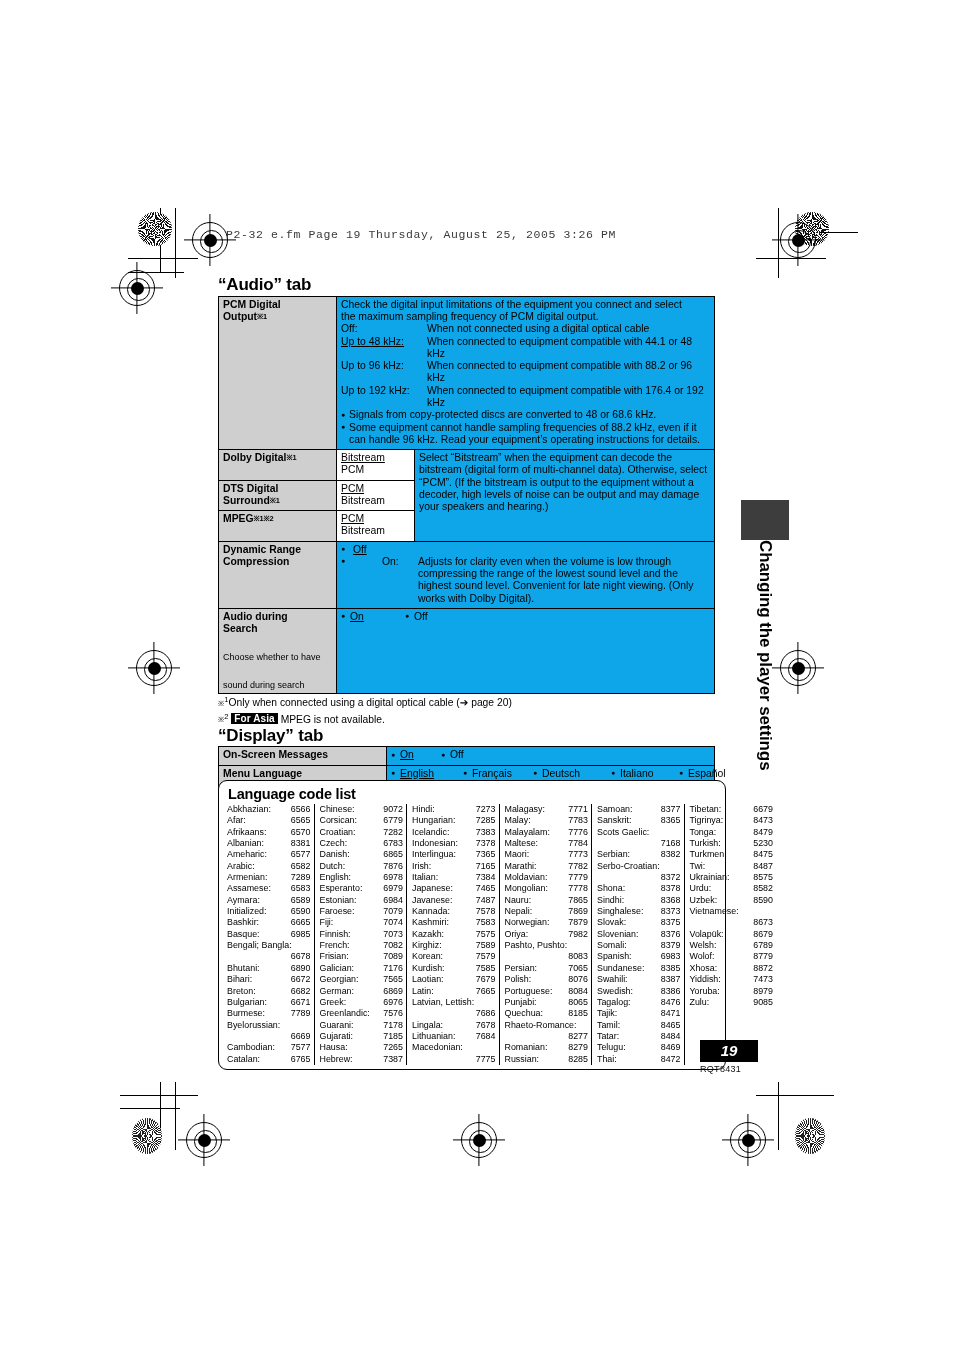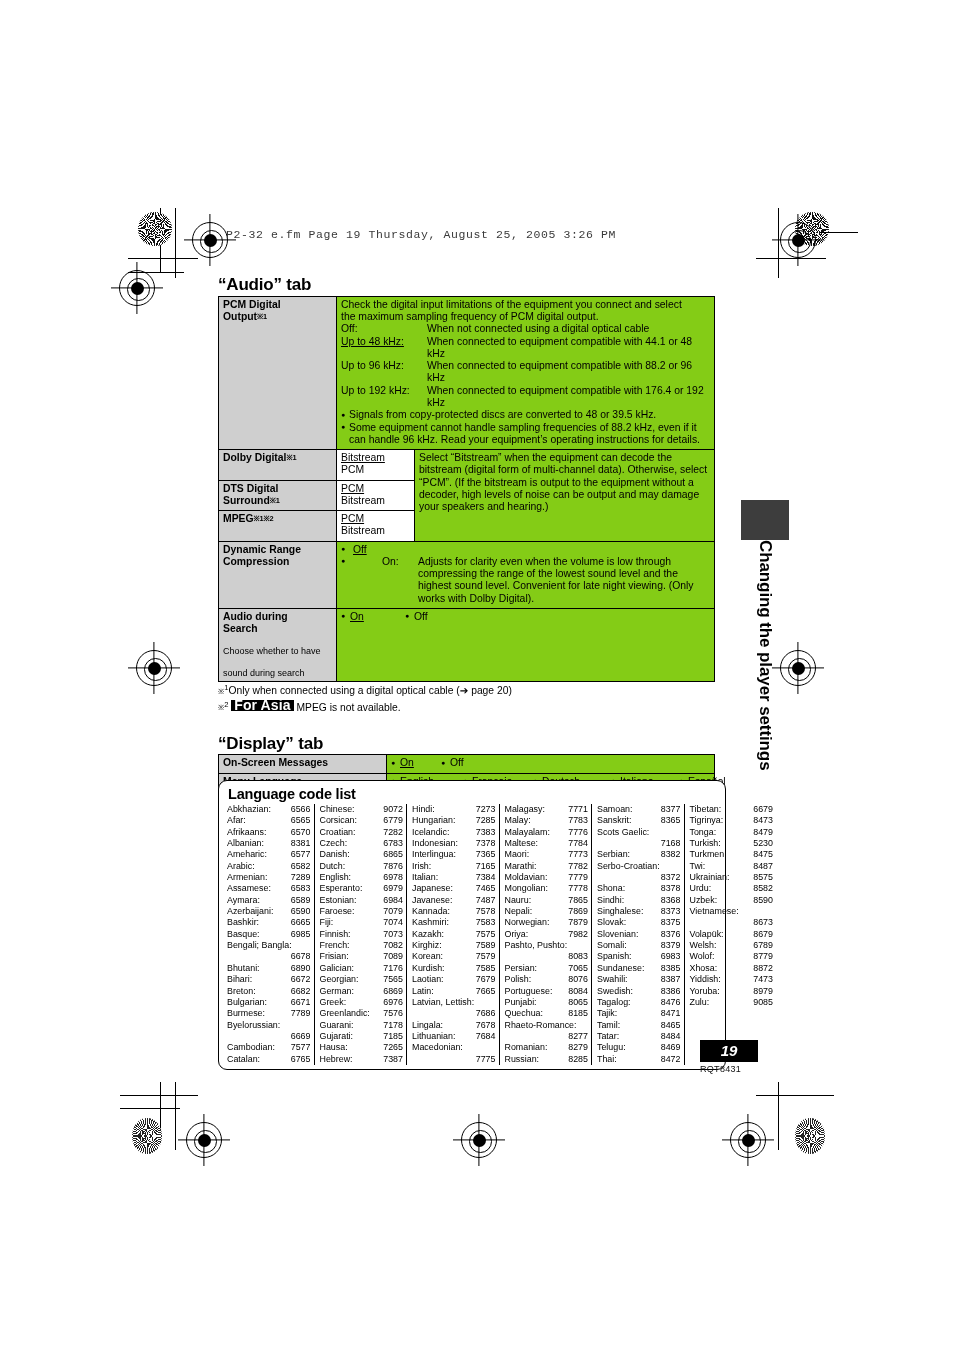--- a/index.html
+++ b/index.html
@@ -19,32 +19,32 @@
   .halftone2{width:30px;height:36px;border-radius:50%;
      background:repeating-conic-gradient(from 0deg at 50% 50%, #222 0deg 4deg, #fff 4deg 8deg);}
   .crop{position:absolute;background:#000;}
 
   
   .slug{position:absolute;left:226px;top:228px;font-family:"Liberation Mono",monospace;font-size:11.5px;letter-spacing:.6px;color:#3a3a3a;white-space:nowrap;}
 
   
   .page{position:absolute;left:218px;top:276px;width:508px;}
   h2.tab{font-size:17px;font-weight:bold;margin:0 0 2px 0;letter-spacing:-0.2px;line-height:1.05;}
-  h2.tab.second{margin-top:20px;}
+  h2.tab.second{margin-top:0;}
 
   table.spec{border-collapse:collapse;width:497px;table-layout:fixed;border:1.6px solid #000;}
   table.spec td{border:1px solid #000;vertical-align:top;padding:2px 3px 3px 4px;font-size:10.4px;line-height:1.18;}
   td.lbl{background:#cfcfcf;font-weight:bold;font-size:12.6px;line-height:1.2;padding-top:3px;}
-  td.lbl .sub{font-weight:normal;font-size:9px;line-height:1.12;display:block;margin-top:11px;}
+  td.lbl .sub{font-weight:normal;font-size:9px;line-height:1.12;display:block;margin-top:17px;}
   td.lbl .subL{font-weight:normal;font-size:10.2px;line-height:1.16;display:block;}
   sup.ast{font-size:7.4px;vertical-align:1px;letter-spacing:-0.2px;}
   sup.ast:before{content:"\203B";}
 
   td.opt{background:#fff;font-size:10.6px;line-height:1.30;padding-left:5px;}
-  td.desc{background:#84cc16;font-size:10.6px;line-height:1.22;padding:2px 4px 2px 5px;}
+  td.desc{background:#0ea5e9;font-size:10.6px;line-height:1.22;padding:2px 4px 2px 5px;}
 
   .u{text-decoration:underline;}
   .bul{display:inline-block;width:9px;text-align:left;}
   .bul:before{content:"\25CF";font-size:7px;position:relative;top:-1.5px;}
 
   
   .pcmline{display:flex;}
   .pcmline .k{width:86px;flex:0 0 86px;}
   .pcmline .v{flex:1;}
   .bullist{display:flex;}
@@ -57,21 +57,21 @@
   .drcline .v{flex:1;}
 
   
   .mlrow{display:flex;}
   .mlrow span.it{display:inline-block;}
   .c1{width:72px;flex:0 0 72px;}
   .c2{width:70px;flex:0 0 70px;}
   .c3{width:78px;flex:0 0 78px;}
   .c4{width:68px;flex:0 0 68px;}
   .c5{width:70px;flex:0 0 70px;}
-  .asia{display:inline-block;background:#000;color:#fff;font-size:14px;font-weight:bold;padding:0 3px;line-height:11px;letter-spacing:.1px;position:relative;top:-1px;}
+  .asia{display:inline-block;background:#000;color:#fff;font-size:10px;font-weight:bold;padding:0 3px;line-height:11px;letter-spacing:.1px;position:relative;top:-1px;}
 
   .yesline{display:flex;}
   .yesline .b{width:12px;flex:0 0 12px;}
   .yesline .k{width:24px;flex:0 0 24px;}
   .yesline .v{flex:1;}
   .ind{padding-left:36px;}
 
   
   .fn{font-size:10.3px;line-height:1.22;margin-top:1.5px;}
   .fn .m{font-size:7.4px;vertical-align:1px;}
@@ -191,21 +191,21 @@
         <div class="pcmline">
           <span class="k">Up to 96 kHz:</span>
           <span class="v">When connected to equipment compatible with 88.2 or 96 kHz</span>
         </div>
         <div class="pcmline">
           <span class="k">Up to 192 kHz:</span>
           <span class="v">When connected to equipment compatible with 176.4 or 192 kHz</span>
         </div>
         <div class="bullist">
           <span class="b bul"></span>
-          <span class="t">Signals from copy-protected discs are converted to 48 or 39.5 kHz.</span>
+          <span class="t">Signals from copy-protected discs are converted to 48 or 68.6 kHz.</span>
         </div>
         <div class="bullist">
           <span class="b bul"></span>
           <span class="t">Some equipment cannot handle sampling frequencies of 88.2 kHz, even if it can handle 96 kHz. Read your equipment’s operating instructions for details.</span>
         </div>
       </td>
     </tr>
 
     <tr>
       <td class="lbl">
@@ -405,21 +405,21 @@
         </div>
         <div class="lcrow">
           <span class="n">Assamese:</span>
           <span class="c">6583</span>
         </div>
         <div class="lcrow">
           <span class="n">Aymara:</span>
           <span class="c">6589</span>
         </div>
         <div class="lcrow">
-          <span class="n">Azerbaijani:</span>
+          <span class="n">Initialized:</span>
           <span class="c">6590</span>
         </div>
         <div class="lcrow">
           <span class="n">Bashkir:</span>
           <span class="c">6665</span>
         </div>
         <div class="lcrow">
           <span class="n">Basque:</span>
           <span class="c">6985</span>
         </div>

